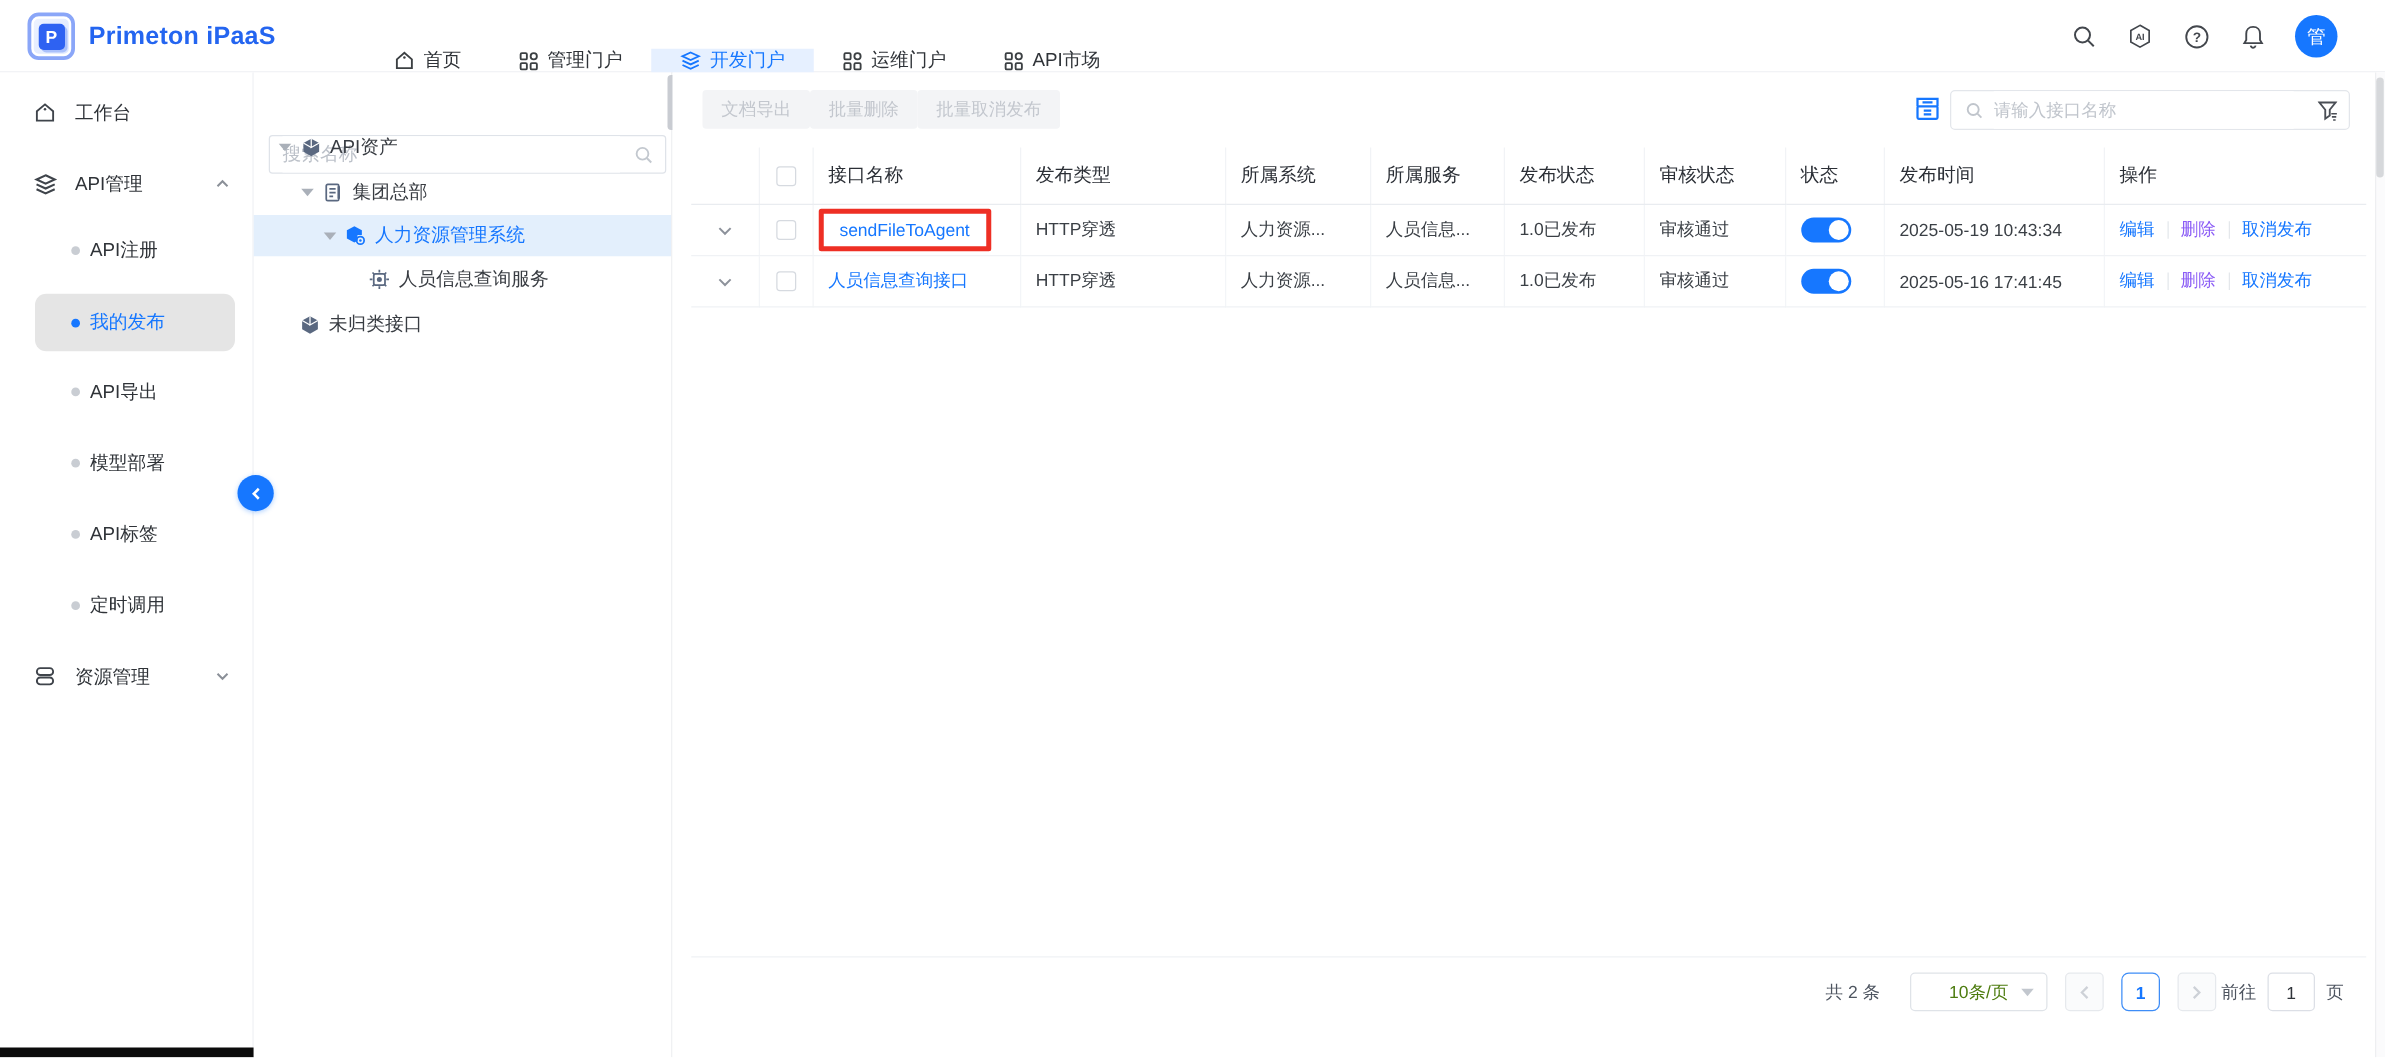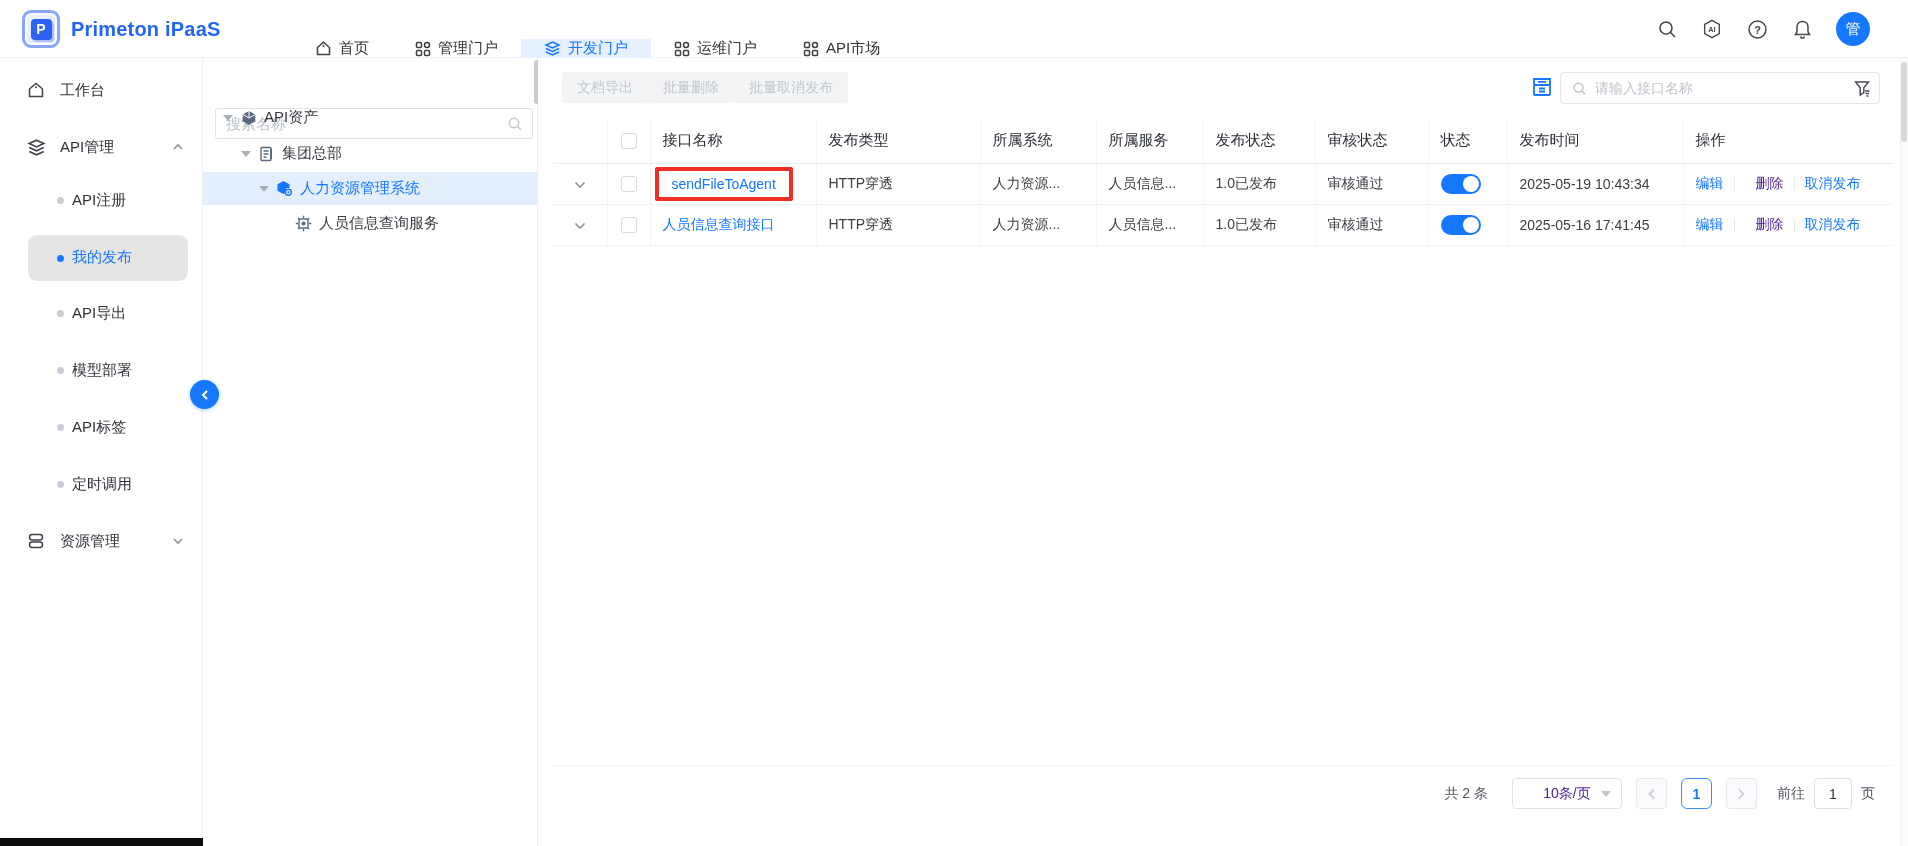--- a/index.html
+++ b/index.html
@@ -85,33 +85,33 @@
   .grid th:last-child, .grid td:last-child { border-right:none; }
   .grid .c-center { text-align:center; padding:0; }
   .cb { display:inline-block; width:16px; height:16px; border:1px solid #d6dae0; border-radius:3px; background:#fff;
     vertical-align:middle; cursor:pointer; }
   .link { color:#1677ff; cursor:pointer; text-decoration:none; }
   .anno-box { display:inline-block; border:4px solid #ee2f24; border-radius:2px; padding:5px 13px; margin-left:-8px; }
   .toggle { display:inline-block; width:40px; height:20px; border-radius:10px; background:#1677ff; position:relative; cursor:pointer; vertical-align:middle; }
   .toggle::after { content:""; position:absolute; right:2px; top:2px; width:16px; height:16px; border-radius:50%; background:#fff; }
   .ops { display:flex; align-items:center; }
   .ops .sep { width:1px; height:14px; background:#e4e7eb; margin:0 10px; }
-  .op-disabled { color:#4c1d95; cursor:not-allowed;margin-left:11px; }
+  .op-disabled { color:#8b5cf6; cursor:not-allowed; }
   
   .tfooter { position:absolute; left:15px; top:707px; width:1340px; height:56px; border-top:1px solid #f0f2f5;
     display:flex; align-items:center; justify-content:flex-end; font-size:14px; color:#4e5560; padding-right:18px; }
   .pg-select { width:110px; height:31px; border:1px solid #dfe3e8; border-radius:4px; position:relative;
-    margin-left:24px; display:flex; align-items:center; justify-content:center; color:#4c1d95; cursor:pointer; }
+    margin-left:24px; display:flex; align-items:center; justify-content:center; color:#4d7c0f; cursor:pointer; }
   .pg-select .dn { position:absolute; right:10px; top:12px; width:0; height:0; border-left:5px solid transparent;
     border-right:5px solid transparent; border-top:6px solid #c2c7ce; }
   .pg-btn { width:31px; height:31px; border:1px solid #e6e9ed; border-radius:4px; background:#fafbfc;
     display:flex; align-items:center; justify-content:center; color:#cdd1d7; font-size:14px; margin-left:14px; cursor:default; }
   .pg-cur { width:31px; height:31px; border:1px solid #3e8df7; border-radius:6px; background:#fff;
     display:flex; align-items:center; justify-content:center; color:#1677ff; font-weight:bold; margin-left:14px; cursor:pointer; }
-  .pg-goto { margin-left:20px; }
+  .pg-goto { margin-left:4px; }
   .pg-input { width:38px; height:31px; border:1px solid #dcdfe6; border-radius:4px; text-align:center;
     font-size:14px; color:#30343a; font-family:inherit; margin:0 9px; outline:none; }
   
   .r-scroll { position:absolute; right:0; top:58px; width:8px; height:788px; background:#fbfbfc; border-left:1px solid #eeeff1; }
   .r-thumb { position:absolute; right:1px; top:4px; width:6px; height:80px; background:#d6d8db; border-radius:3px; }
   svg { display:block; }
 </style>
 </head>
 <body>
 
@@ -315,20 +315,30 @@
     </div>
     <div class="tree-node" style="top:149px">
       <span class="t-icon" style="left:92px">
         <svg width="17" height="17" viewBox="0 0 17 17" fill="none" stroke="#5a6880" stroke-width="1.4">
             <rect x="4" y="4" width="9" height="9" rx="1.5"></rect>
             <circle cx="8.5" cy="8.5" r="2" fill="#5a6880" stroke="none"></circle>
             <path d="M8.5 0.8 V3 M8.5 14 V16.2 M0.8 8.5 H3 M14 8.5 H16.2 M3 3 L4.4 4.4 M12.6 12.6 L14 14 M14 3 L12.6 4.4 M4.4 12.6 L3 14"></path>
           </svg>
       </span>
       <span class="t-label" style="left:116px">人员信息查询服务</span>
+    </div>
+    <div class="tree-node" style="top:185px">
+      <span class="t-icon" style="left:36px">
+        <svg width="16" height="16" viewBox="0 0 16 16" fill="#5a6880">
+            <path d="M8 1 L14.3 4.4 L14.3 11.3 L8 15 L1.7 11.3 L1.7 4.4 Z"></path>
+            <path d="M8 1 L8 8 L14.3 4.4" fill="none" stroke="#fff" stroke-width="1"></path>
+            <path d="M8 8 L1.7 4.4" fill="none" stroke="#fff" stroke-width="1"></path>
+          </svg>
+      </span>
+      <span class="t-label" style="left:60px">未归类接口</span>
     </div>
   </section>
   <div class="panel-divider"></div>
   <div class="divider-thumb"></div>
 
   <main class="content">
     <button class="toolbar-btn" style="left:24px">文档导出</button>
     <button class="toolbar-btn" style="left:110px">批量删除</button>
     <button class="toolbar-btn" style="left:196px">批量取消发布</button>
 

